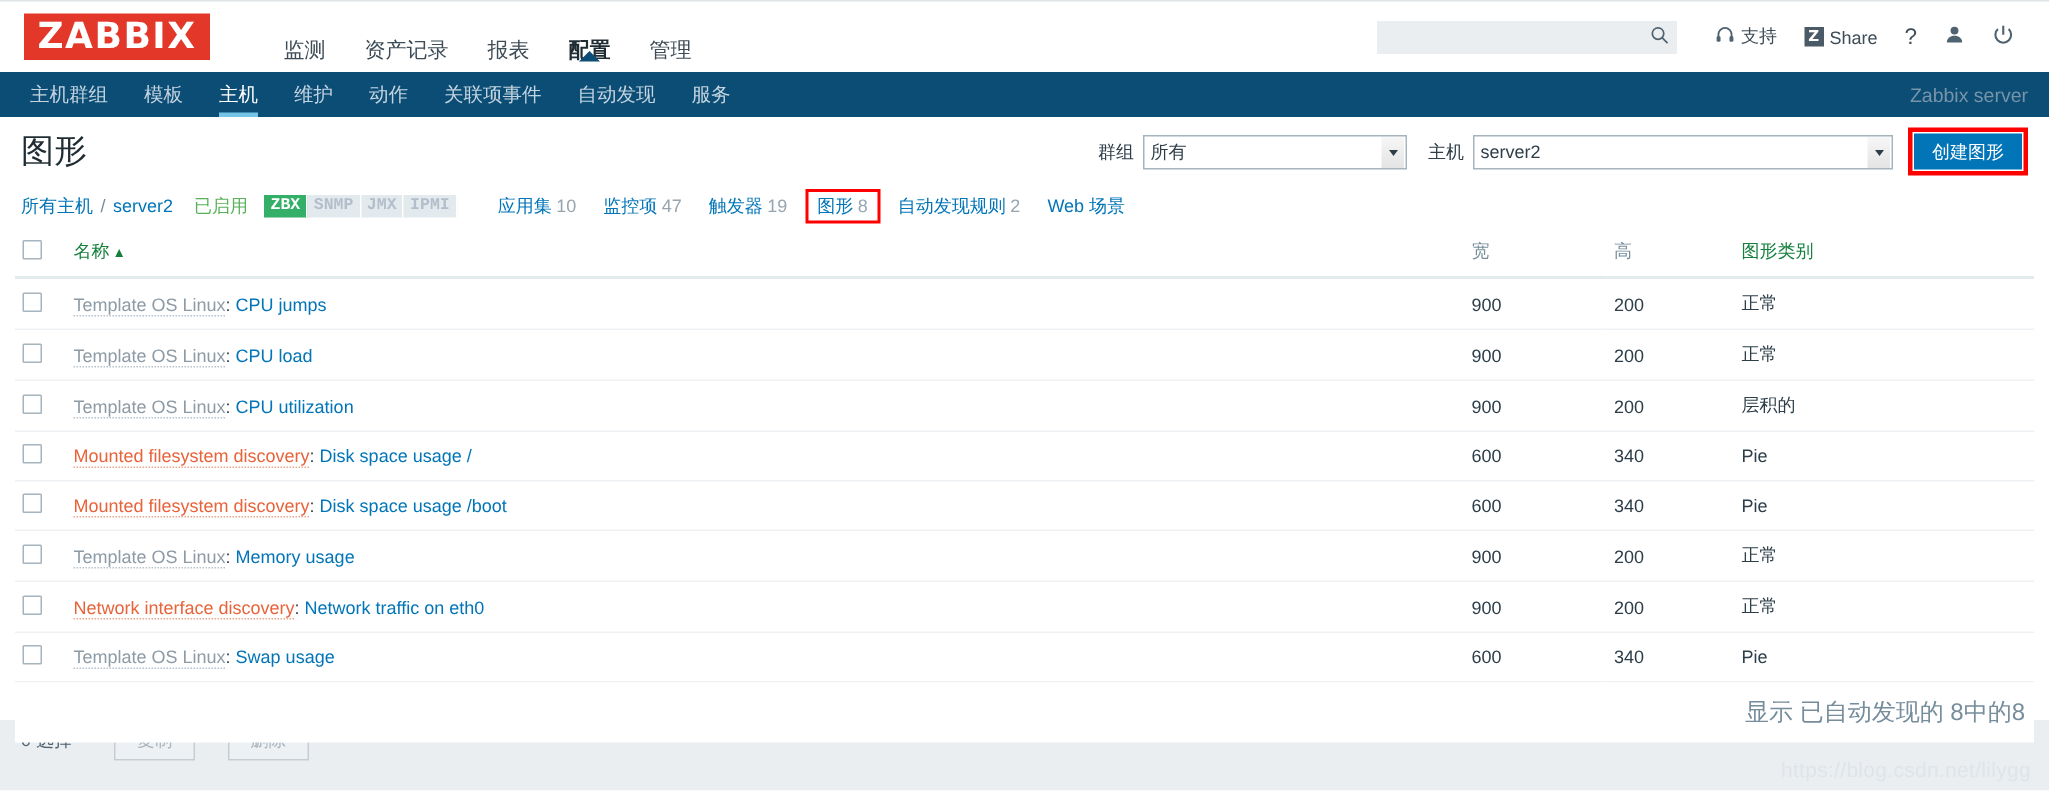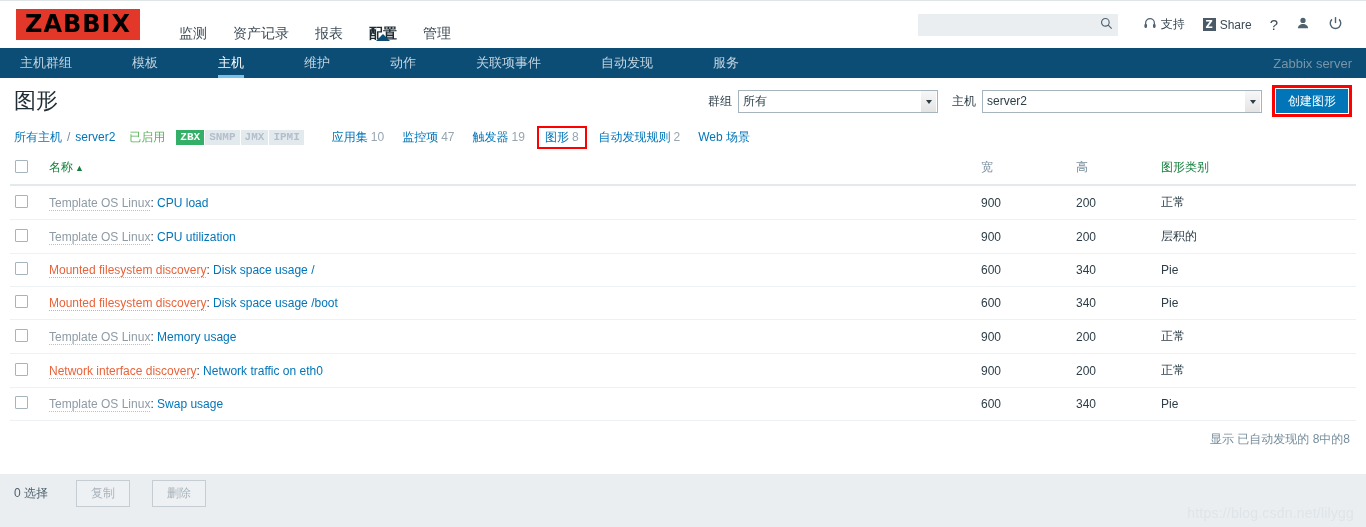--- a/index.html
+++ b/index.html
@@ -22,27 +22,27 @@
     height: 48px;
     background: #ffffff;
     display: flex;
     align-items: center;
     padding: 0 14px 0 16px;
     box-sizing: border-box;
     border-top: 1px solid #dfe4e7;
   }
   .logo {
     background: #e3372a;
-    color: #000000;
+    color: #ffffff;
     font-size: 24px;
     font-weight: bold;
     letter-spacing: 1px;
     padding: 3px 9px 4px 9px;
     line-height: 1;
-    margin-right: 26px;
+    margin-right: 36px;
     font-family: "DejaVu Sans", sans-serif;
   }
   .mainmenu {
     display: flex;
     align-items: center;
     height: 48px;
   }
   .mainmenu .mi {
     font-size: 14px;
     color: #3d4c57;
@@ -116,21 +116,20 @@
   }
 
   
   .subnav {
     height: 30px;
     background: #0c4d76;
     display: flex;
     align-items: stretch;
     padding-left: 8px;
     box-sizing: border-box;
-    gap: 36px;
   }
   .subnav .si {
     color: #c3d4e0;
     font-size: 13px;
     padding: 0 12px;
     display: flex;
     align-items: center;
     cursor: pointer;
     position: relative;
   }
@@ -203,21 +202,21 @@
     content: "";
     position: absolute;
     right: 6px;
     top: 50%;
     margin-top: -1px;
     border-left: 3px solid transparent;
     border-right: 3px solid transparent;
     border-top: 4px solid #2d3e48;
     pointer-events: none;
   }
-  .sel-group { width: 200px; }
+  .sel-group { width: 176px; }
   .sel-host { width: 280px; }
   .btn-create {
     background: #0275b8;
     color: #ffffff;
     border: 0;
     height: 24px;
     padding: 0 12px;
     font-size: 12px;
     font-family: "Liberation Sans", sans-serif;
     cursor: pointer;
@@ -339,21 +338,21 @@
   .colon { color: #2d3e48; }
   .sortarrow {
     font-size: 9px;
     margin-left: 2px;
   }
 
   
   .tfootbar {
     text-align: right;
     color: #768d9c;
-    font-size: 12px;
+    font-size: 16px;
     padding: 10px 6px 9px 6px;
     background: #ffffff;
   }
   .whitepad {
     height: 24px;
     background: #ffffff;
     border-bottom: 1px solid #e3eaee;
   }
 
   .actionbar {
@@ -557,20 +556,27 @@
           <span>名称</span><span class="sortarrow">▲</span>
         </th>
         <th>宽</th>
         <th>高</th>
         <th class="sorted">图形类别</th>
       </tr>
     </thead>
     <tbody>
         <tr>
           <td><span class="chk"></span></td>
+          <td><span class="prefix-tpl">Template OS Linux</span><span class="colon">: </span><a class="namelink">CPU jumps</a></td>
+          <td>900</td>
+          <td>200</td>
+          <td>正常</td>
+        </tr>
+        <tr>
+          <td><span class="chk"></span></td>
           <td><span class="prefix-tpl">Template OS Linux</span><span class="colon">: </span><a class="namelink">CPU load</a></td>
           <td>900</td>
           <td>200</td>
           <td>正常</td>
         </tr>
         <tr>
           <td><span class="chk"></span></td>
           <td><span class="prefix-tpl">Template OS Linux</span><span class="colon">: </span><a class="namelink">CPU utilization</a></td>
           <td>900</td>
           <td>200</td>

